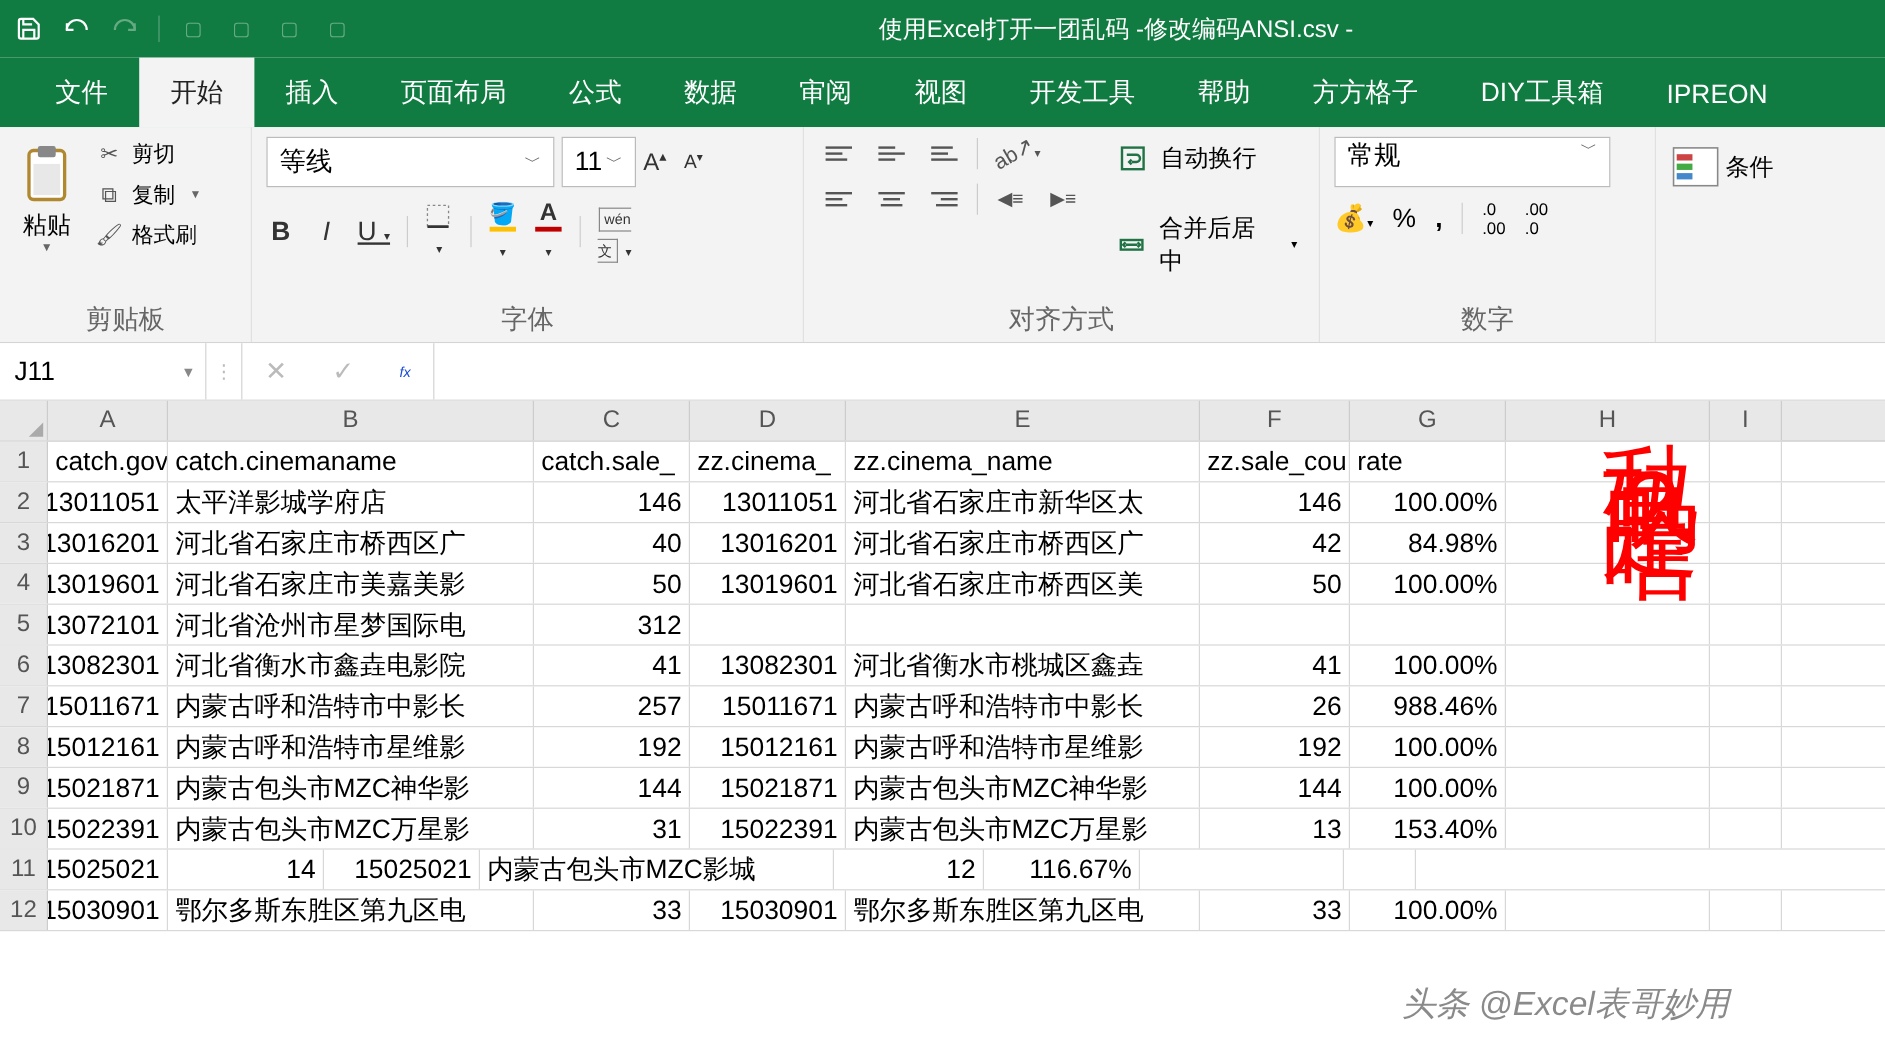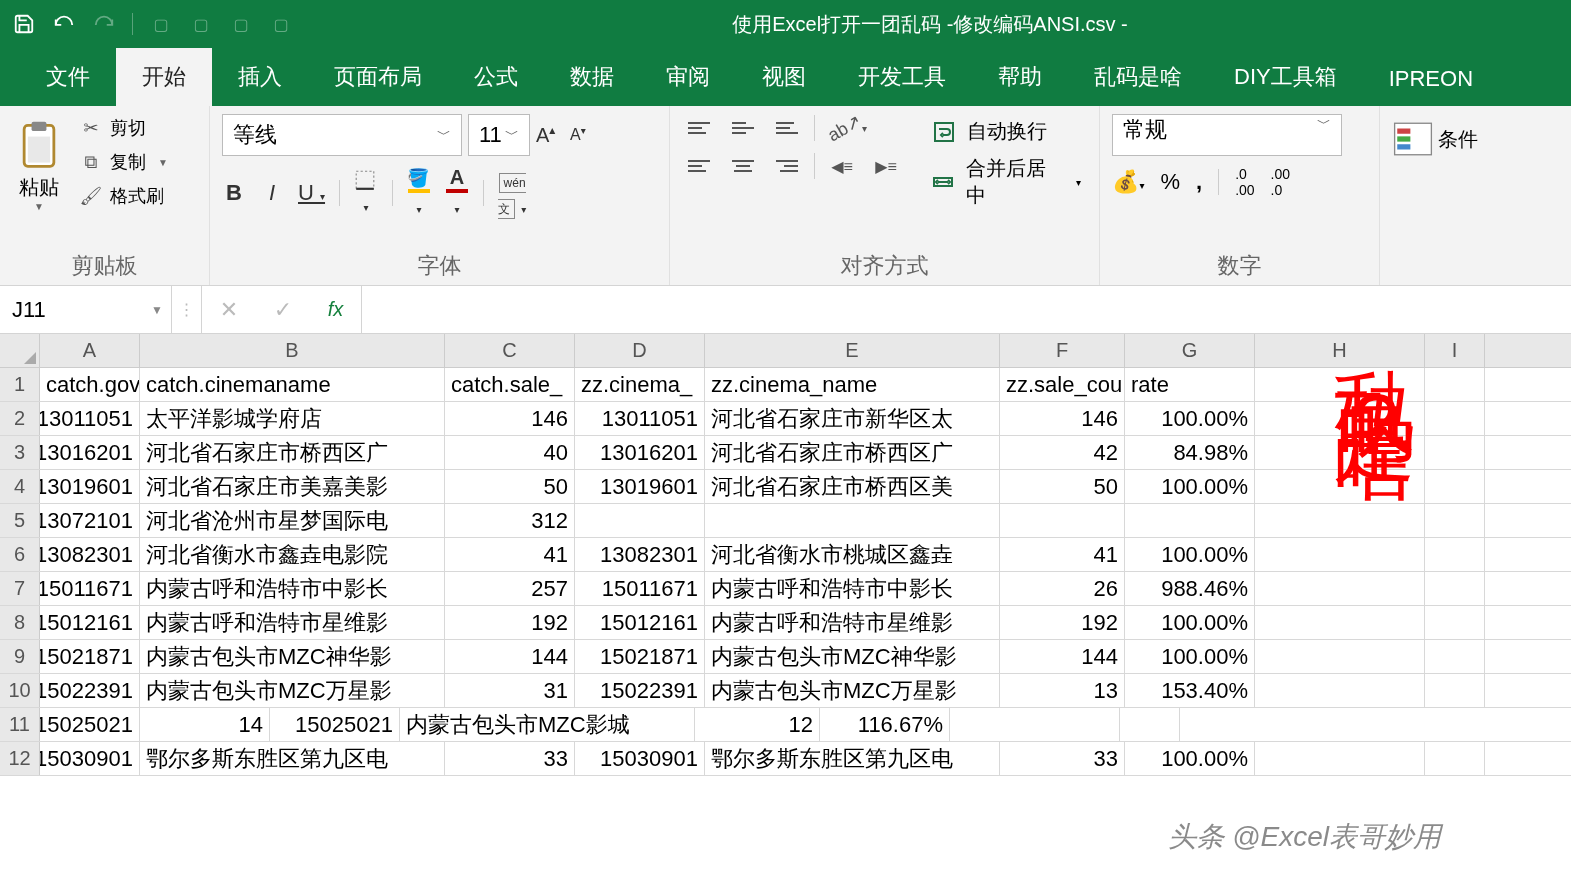--- a/index.html
+++ b/index.html
@@ -48,41 +48,41 @@
     .color-swatch { height: 4px; width: 22px; }
     .yellow-sw { background: #ffc000; }
     .red-sw { background: #c00000; }
     .wen-btn { border: 1px solid #888; font-size: 12px; padding: 2px 4px; line-height: 1; text-align: center; }
     .align-cell { width: 34px; height: 28px; display: flex; align-items: center; justify-content: center; cursor: pointer; color: #555; }
     .align-lines { display: flex; flex-direction: column; gap: 3px; }
     .al { width: 22px; height: 2px; background: #555; }
     .al.s { width: 14px; }
     .al.m { width: 18px; }
     
-    .align-right-col { display: flex; flex-direction: column; gap: 2px; margin-left: 12px; }
+    .align-right-col { display: flex; flex-direction: column; gap: 24px; margin-left: 12px; }
     .wrap-btn, .merge-btn { display: flex; align-items: center; gap: 10px; font-size: 20px; cursor: pointer; padding: 4px 6px; }
     .wrap-icon, .merge-icon { width: 26px; height: 26px; display: flex; align-items: center; justify-content: center; color: #217346; }
     
     .num-col { display: flex; flex-direction: column; gap: 10px; }
     .num-combo { width: 230px; height: 42px; background: #fff; border: 1px solid #bbb; display: flex; align-items: flex-start; padding: 0 10px; font-size: 22px; }
     .num-btn-row { display: flex; gap: 16px; align-items: center; }
     .num-btn { font-size: 22px; cursor: pointer; }
     
     .cond-col { display: flex; flex-direction: row; align-items: center; gap: 4px; cursor: pointer; padding-top: 4px; }
     .cond-icon { width: 42px; height: 42px; }
     .cond-label { font-size: 20px; }
     
     
     .formula-bar { height: 48px; border-bottom: 1px solid #d4d4d4; display: flex; align-items: stretch; background: #fff; }
     .name-box { width: 172px; border-right: 1px solid #d4d4d4; display: flex; align-items: center; padding: 0 12px; font-size: 22px; position: relative; }
     .name-box-arrow { position: absolute; right: 8px; color: #888; font-size: 12px; }
     .fb-divider { width: 30px; border-right: 1px solid #d4d4d4; display: flex; align-items: center; justify-content: center; color: #bbb; }
     .fb-btns { width: 160px; border-right: 1px solid #d4d4d4; display: flex; align-items: center; justify-content: space-around; }
     .fb-btn { font-size: 22px; color: #bbb; cursor: pointer; }
-    .fx-label { font-style: italic; font-size: 20px; color: #15803d; }
+    .fx-label { font-style: italic; font-size: 12px; color: #1d4ed8; }
     .formula-input { flex: 1; padding: 0 12px; display: flex; align-items: center; font-size: 20px; }
     
     
     .grid-wrap { position: relative; }
     .col-headers { display: flex; height: 34px; border-bottom: 1px solid #ccc; background: #e8e8e8; }
     .select-all { width: 40px; border-right: 1px solid #ccc; background: #e8e8e8; position: relative; }
     .select-all::after { content: ''; position: absolute; right: 3px; bottom: 3px; width: 0; height: 0; border-left: 12px solid transparent; border-bottom: 12px solid #aaa; }
     .col-h { border-right: 1px solid #ccc; display: flex; align-items: center; justify-content: center; font-size: 20px; color: #555; background: #e8e8e8; }
     .row { display: flex; height: 34px; border-bottom: 1px solid #d8d8d8; }
     .row-h { width: 40px; border-right: 1px solid #ccc; background: #e8e8e8; display: flex; align-items: center; justify-content: center; font-size: 20px; color: #555; }
@@ -142,21 +142,21 @@
   <div class="ribbon-tab">文件</div>
   <div class="ribbon-tab active">开始</div>
   <div class="ribbon-tab">插入</div>
   <div class="ribbon-tab">页面布局</div>
   <div class="ribbon-tab">公式</div>
   <div class="ribbon-tab">数据</div>
   <div class="ribbon-tab">审阅</div>
   <div class="ribbon-tab">视图</div>
   <div class="ribbon-tab">开发工具</div>
   <div class="ribbon-tab">帮助</div>
-  <div class="ribbon-tab">乱码是啥</div>
+  <div class="ribbon-tab">方方格子</div>
   <div class="ribbon-tab">DIY工具箱</div>
   <div class="ribbon-tab">IPREON</div>
 </div>
 
 <div class="ribbon">
 
   <div class="ribbon-group" style="width:210px;">
     <div class="rg-body">
       <div class="paste-btn">
         <svg width="46" height="52" viewBox="0 0 24 28">

